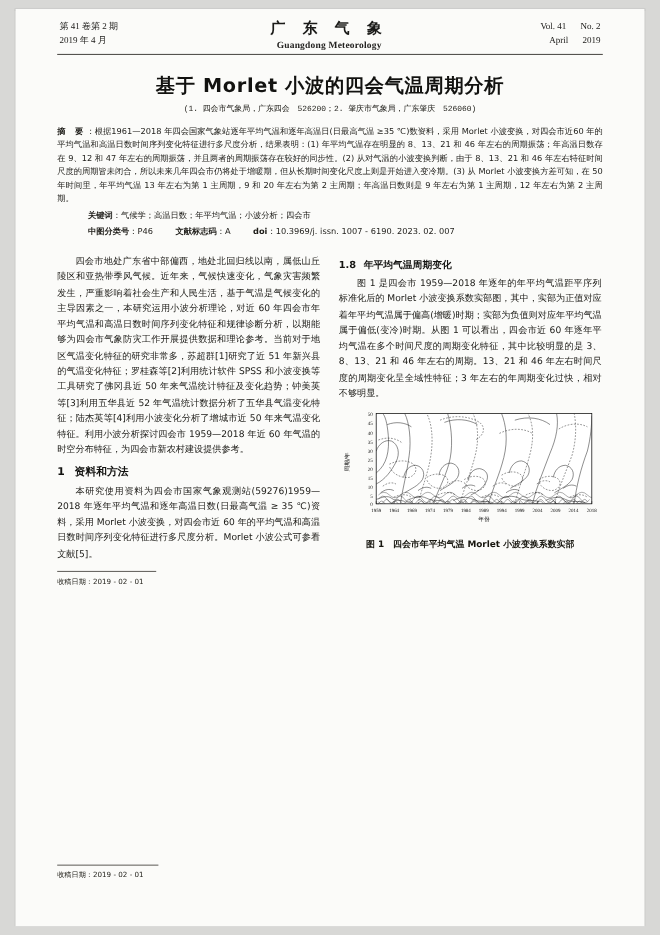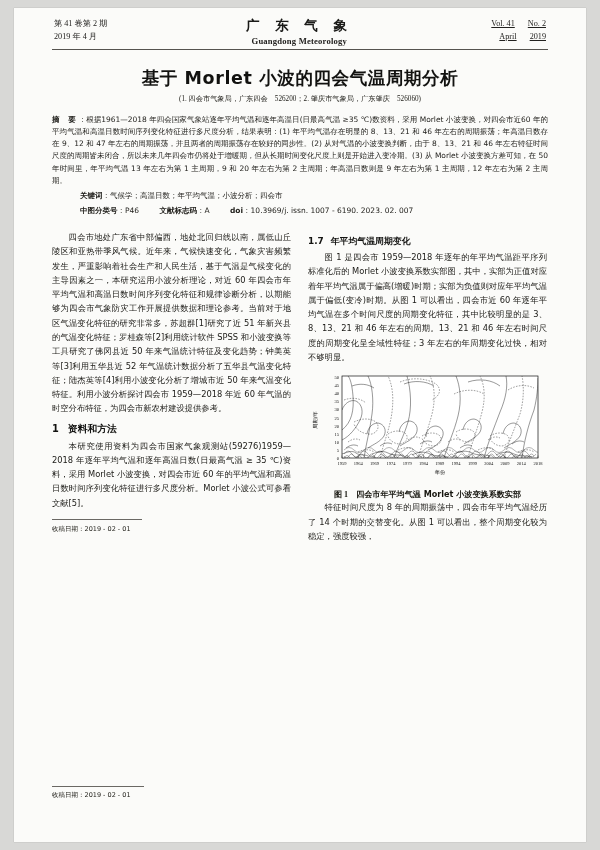--- a/index.html
+++ b/index.html
@@ -38,21 +38,21 @@
     color: #22211f;
     padding-bottom: 2px;
   }
   .mast-col-l, .mast-col-r {
     font-size: 8.2px;
     line-height: 1.55;
     font-family: "Liberation Serif", serif;
     white-space: nowrap;
   }
   .mast-col-l { text-align: left; padding-left: 2px;}
-  .mast-col-r { text-align: left; padding-right: 2px; text-decoration: underline;}
+  .mast-col-r { text-align: left; padding-right: 2px;}
   .mast-row-r { display: flex; gap: 13px; justify-content: flex-end; }
   .mast-center { text-align: center; flex: 1; margin-top: -1px; }
   .journal-cn {
     font-size: 13.5px;
     letter-spacing: 5.5px;
     font-weight: 700;
     font-family: "DejaVu Sans", sans-serif;
     color: #1a1a18;
   }
   .journal-en {
@@ -93,21 +93,21 @@
     font-weight: 700;
     margin-top: 15px;
     color: #1c1b18;
     letter-spacing: 0.3px;
   }
   .affil {
     text-align: center;
     font-size: 7.2px;
     margin-top: 4px;
     color: #24231e;
-    font-family: Liberation Serif, serif;
+    font-family: Liberation Mono, monospace;
   }
 
   
   .abstract-wrap {
     margin-top: 10px;
     font-size: 7.5px;
     line-height: 1.62;
     color: #1d1c18;
     text-align: justify;
   }
@@ -155,21 +155,21 @@
   
   .figure { margin-top: 6px; }
   .fig-box { width: 100%; }
   .fig-cap {
     font-size: 8.1px;
     font-weight: 700;
     text-align: center;
     margin-top: 3px;
     color: #17160f;
   }
-  .fig-cap .cnum { margin-right: 8px; font-family: Liberation Serif, serif; }
+  .fig-cap .cnum { margin-right: 8px; }
 
   
   .foot-rule {
     border-top: 0.9px solid #6a6864;
     width: 90px;
     margin: 9px 0 5px 0;
   }
   .foot-line {
     font-size: 6.5px;
     line-height: 1.5;
@@ -255,21 +255,21 @@
         <div class="h1">
           <span class="num">1</span><span>资料和方法</span>
         </div>
         <p class="para">本研究使用资料为四会市国家气象观测站(59276)1959—2018 年逐年平均气温和逐年高温日数(日最高气温 ≥ 35 ℃)资料，采用 Morlet 小波变换，对四会市近 60 年的平均气温和高温日数时间序列变化特征进行多尺度分析。Morlet 小波公式可参看文献[5]。</p>
         <div class="foot-rule"></div>
         <div class="foot-line">收稿日期：2019 - 02 - 01</div>
       </div>
 
       <div class="col">
         <div class="h2">
-          <span class="num">1.7</span><span>年平均气温周期变化</span>
+          <span class="num">1.8</span><span>年平均气温周期变化</span>
         </div>
         <p class="para">图 1 是四会市 1959—2018 年逐年的年平均气温距平序列标准化后的 Morlet 小波变换系数实部图，其中，实部为正值对应着年平均气温属于偏高(增暖)时期；实部为负值则对应年平均气温属于偏低(变冷)时期。从图 1 可以看出，四会市近 60 年逐年平均气温在多个时间尺度的周期变化特征，其中比较明显的是 3、8、13、21 和 46 年左右的周期。13、21 和 46 年左右时间尺度的周期变化呈全域性特征；3 年左右的年周期变化过快，相对不够明显。</p>
 
         <div class="figure">
           <svg class="fig-box" viewBox="0 0 239 112">
             <defs>
               <clipPath id="plotclip">
                   <rect x="34" y="6" width="196" height="82"></rect>
                 </clipPath>
             </defs>
@@ -397,21 +397,20 @@
                 <text x="213.3" y="95">2014</text>
               <text x="230" y="95">2018</text>
             </g>
             <text x="132" y="104" font-size="5.2" font-family="DejaVu Sans, sans-serif" fill="#111" text-anchor="middle">年份</text>
           </svg>
           <div class="fig-cap">
             <span class="cnum">图 1</span><span>四会市年平均气温 Morlet 小波变换系数实部</span>
           </div>
         </div>
 
-        <p class="para">特征时间尺度为 8 年的周期振荡中，四会市年平均气温经历了 14 个时期的交替变化。从图 1 可以看出，整个周期变化较为稳定，强度较强，</p>
       </div>
     </div>
   </div>
 
   <div class="page-foot">
     <div class="pf-rule"></div>
     <div class="pf-line">收稿日期：2019 - 02 - 01</div>
   </div>
   <div class="watermark">万方数据</div>
 </div>

